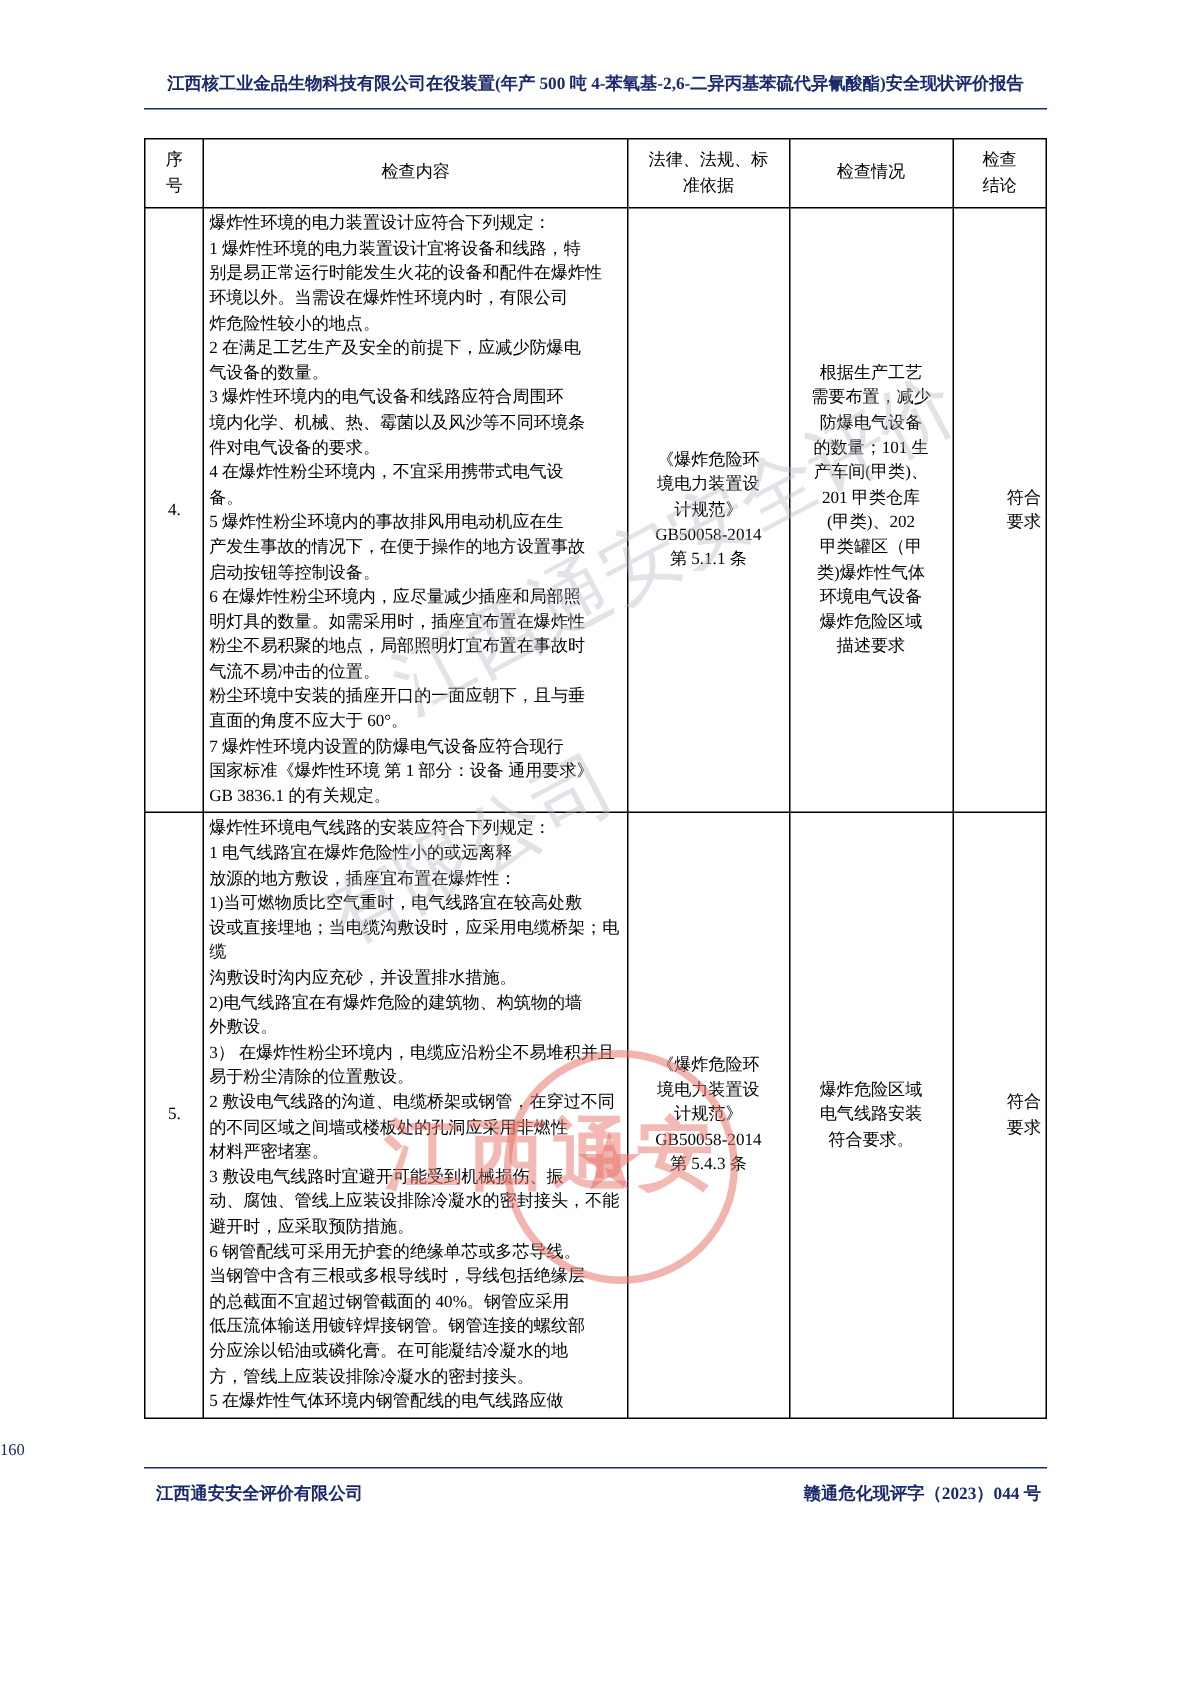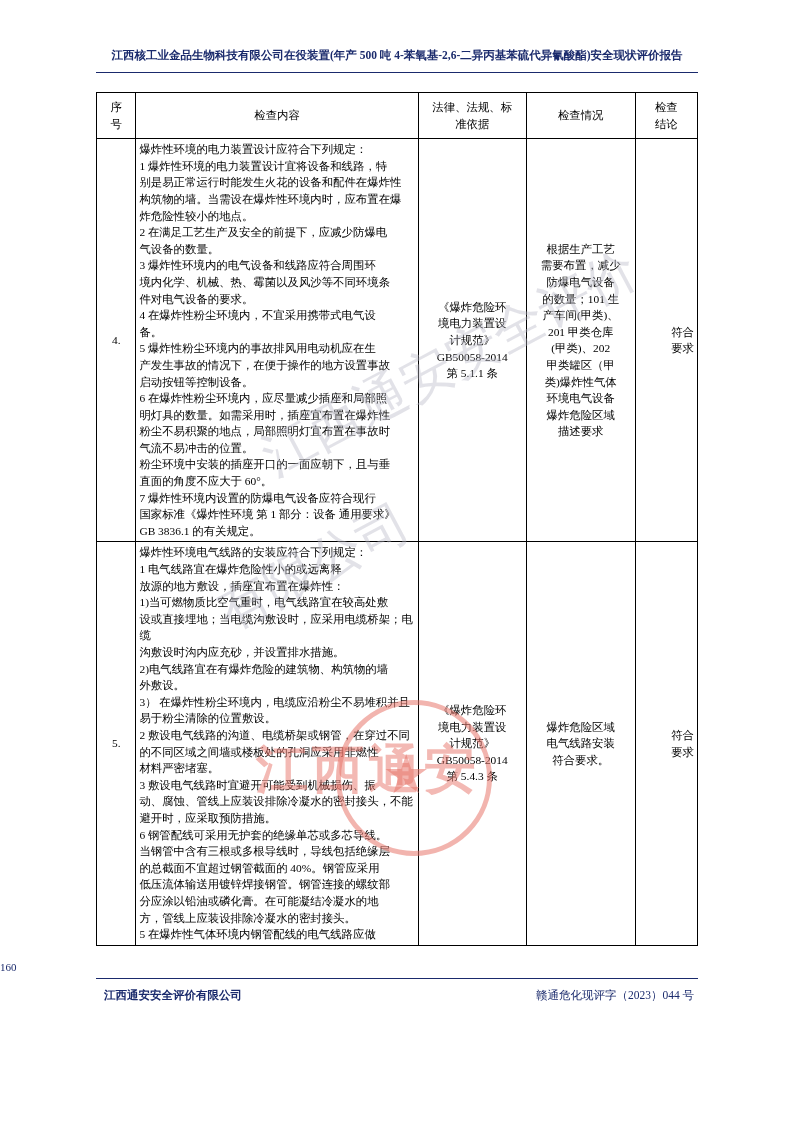--- a/index.html
+++ b/index.html
@@ -120,21 +120,21 @@
     font-size: 11.5px;
     color: #1a2a6c;
     font-weight: bold;
   }
   .footer-right {
     position: absolute;
     bottom: 58px;
     right: 100px;
     font-size: 11.5px;
     color: #1a2a6c;
-    font-weight: normal;
+    font-weight: bold;
   }
   
   .watermark {
     position: absolute;
     left: 0;
     top: 0;
     width: 794px;
     height: 1123px;
     pointer-events: none;
     z-index: 5;
@@ -238,21 +238,21 @@
       </tr>
     </thead>
     <tbody>
       <tr>
         <td class="cell-seq">4.</td>
         <td class="cell-content">
           <div class="content-block">
             <p class="content-line">爆炸性环境的电力装置设计应符合下列规定：</p>
             <p class="content-line">1 爆炸性环境的电力装置设计宜将设备和线路，特</p>
             <p class="content-line">别是易正常运行时能发生火花的设备和配件在爆炸性</p>
-            <p class="content-line">构筑物的墙。当需设在爆炸性环境内时，应布置在爆</p>
+            <p class="content-line">环境以外。当需设在爆炸性环境内时，有限公司</p>
             <p class="content-line">炸危险性较小的地点。</p>
             <p class="content-line">2 在满足工艺生产及安全的前提下，应减少防爆电</p>
             <p class="content-line">气设备的数量。</p>
             <p class="content-line">3 爆炸性环境内的电气设备和线路应符合周围环</p>
             <p class="content-line">境内化学、机械、热、霉菌以及风沙等不同环境条</p>
             <p class="content-line">件对电气设备的要求。</p>
             <p class="content-line">4 在爆炸性粉尘环境内，不宜采用携带式电气设</p>
             <p class="content-line">备。</p>
             <p class="content-line">5 爆炸性粉尘环境内的事故排风用电动机应在生</p>
             <p class="content-line">产发生事故的情况下，在便于操作的地方设置事故</p>

